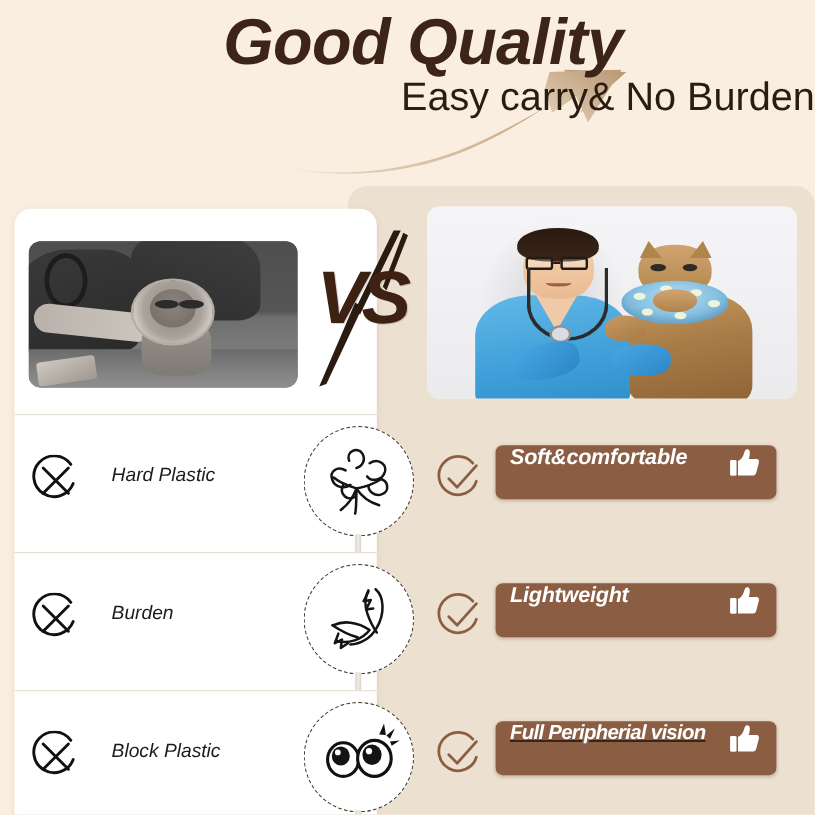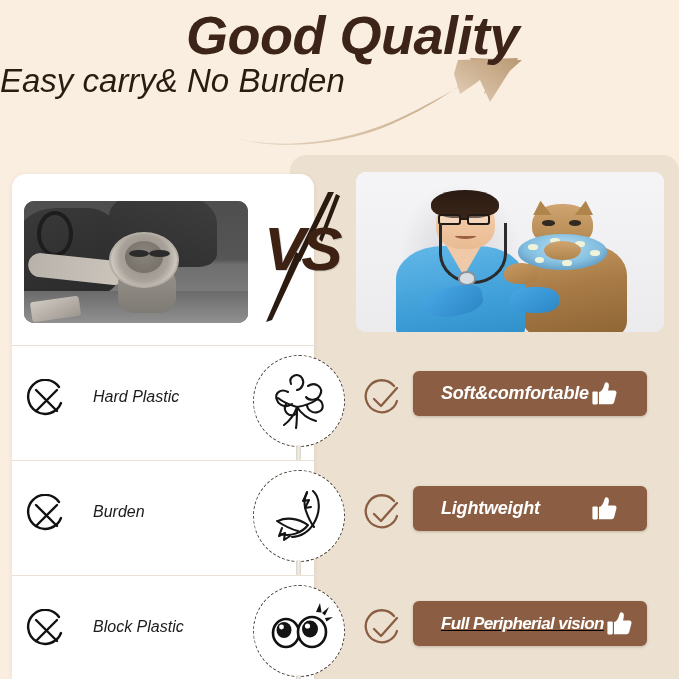--- a/index.html
+++ b/index.html
@@ -34,23 +34,22 @@
     font-weight: bold;
     font-style: italic;
     letter-spacing: -0.5px;
     color: #3d2418;
     line-height: 58px;
     white-space: nowrap;
   }
   .title-sub {
     position: absolute;
     left: 0; top: 62px; width: 679px;
-    text-align: left;
+    text-align: right;
     font-size: 33px;
-    font-style: italic;
     color: #2b1c12;
     line-height: 38px;
     white-space: nowrap;
   }
 
   
   .panel-right {
     position: absolute;
     left: 290px; top: 155px;
     width: 389px; height: 524px;
@@ -261,22 +260,22 @@
     border-radius:2px;
   }
 
   .check-icon { position:absolute; left: 362px; top: 34px; width:41px; height:41px; }
 
   .pos-pill {
     position:absolute;
     top: 26px; height: 45px;
     background: #8b5e43;
     border-radius: 6px;
-    display:flex; align-items:center;
-    padding: 0 28px;
+    display:flex; 
+    padding: 0 12px;
     box-shadow: 0 1px 3px rgba(90,60,40,.28);
   }
   .pos-pill.p1 { left: 413px; width: 234px; }
   .pos-pill.p2 { left: 413px; width: 234px; }
   .pos-pill.p3 { left: 413px; width: 234px; text-decoration: underline; }
   .pos-label {
     font-size: 18px;
     font-weight: bold;
     font-style: italic;
     color:#ffffff;

